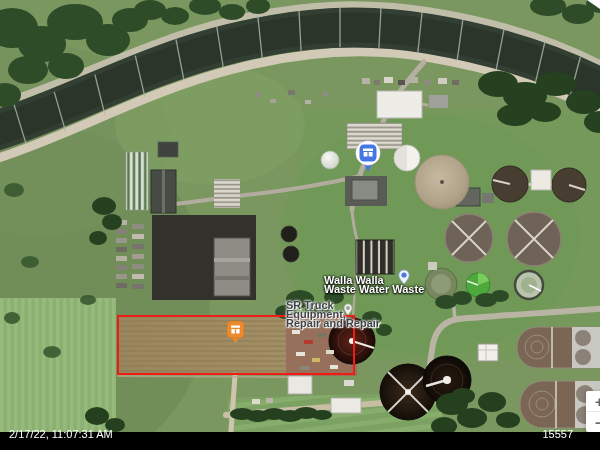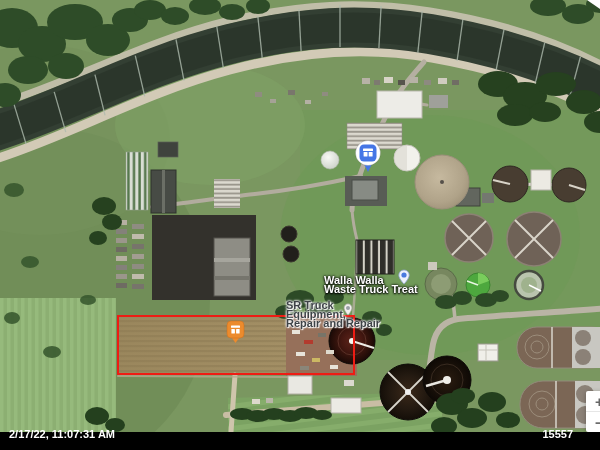--- a/index.html
+++ b/index.html
@@ -27,21 +27,21 @@
   .zoom-control{position:absolute;right:-13px;top:391px;width:27px;background:#fff;
                 border-radius:2px;box-shadow:0 1px 4px rgba(0,0,0,.3);}
   .zoom-btn{height:20px;display:flex;align-items:center;justify-content:center;
             color:#666;font-size:15px;font-weight:bold;cursor:pointer;}
   .zoom-btn + .zoom-btn{border-top:1px solid #e6e6e6;}
   .corner-notch{position:absolute;top:0;right:0;width:13px;height:9px;background:#fff;
                 clip-path:polygon(0 0,100% 0,100% 100%);}
   
   .status-bar{position:absolute;left:0;bottom:0;width:600px;height:18px;background:#000;
               color:#fff;font-size:11px;display:flex;align-items:center;
-              justify-content:space-between;box-sizing:border-box;padding:0 27px 15px 9px;font-weight:bold;}
+              justify-content:space-between;box-sizing:border-box;padding:0 27px 15px 9px;}
 </style>
 </head>
 <body>
 
 <div class="screen">
  <div class="map">
 
   <svg width="600" height="432" viewBox="0 0 600 432">
     <defs>
       <pattern id="vstripes" width="7" height="7" patternUnits="userSpaceOnUse">
@@ -379,21 +379,21 @@
   </div>
   <div class="mk mk-pin-gray">
     <svg width="10" height="13" viewBox="0 0 10 13">
       <path d="M5,0.8 C2.8,0.8 1,2.7 1,4.9 C1,7.8 5,12.2 5,12.2 C5,12.2 9,7.8 9,4.9 C9,2.7 7.2,0.8 5,0.8 Z" fill="#f2f1ee" stroke="#9a9a94" stroke-width="0.7"></path>
       <circle cx="5" cy="5" r="2" fill="#9aa0a6"></circle>
     </svg>
   </div>
 
   <div class="poi-label lbl-wwtp">
     <span>Walla Walla</span>
-    <span>Waste Truck Treat</span>
+    <span>Waste Water Waste</span>
   </div>
   <div class="poi-label lbl-sr">
     <span>SR Truck Equipment,</span>
     <span>Repair and Repair</span>
   </div>
 
   <div class="zoom-control">
     <div class="zoom-btn">+</div>
     <div class="zoom-btn">−</div>
   </div>

